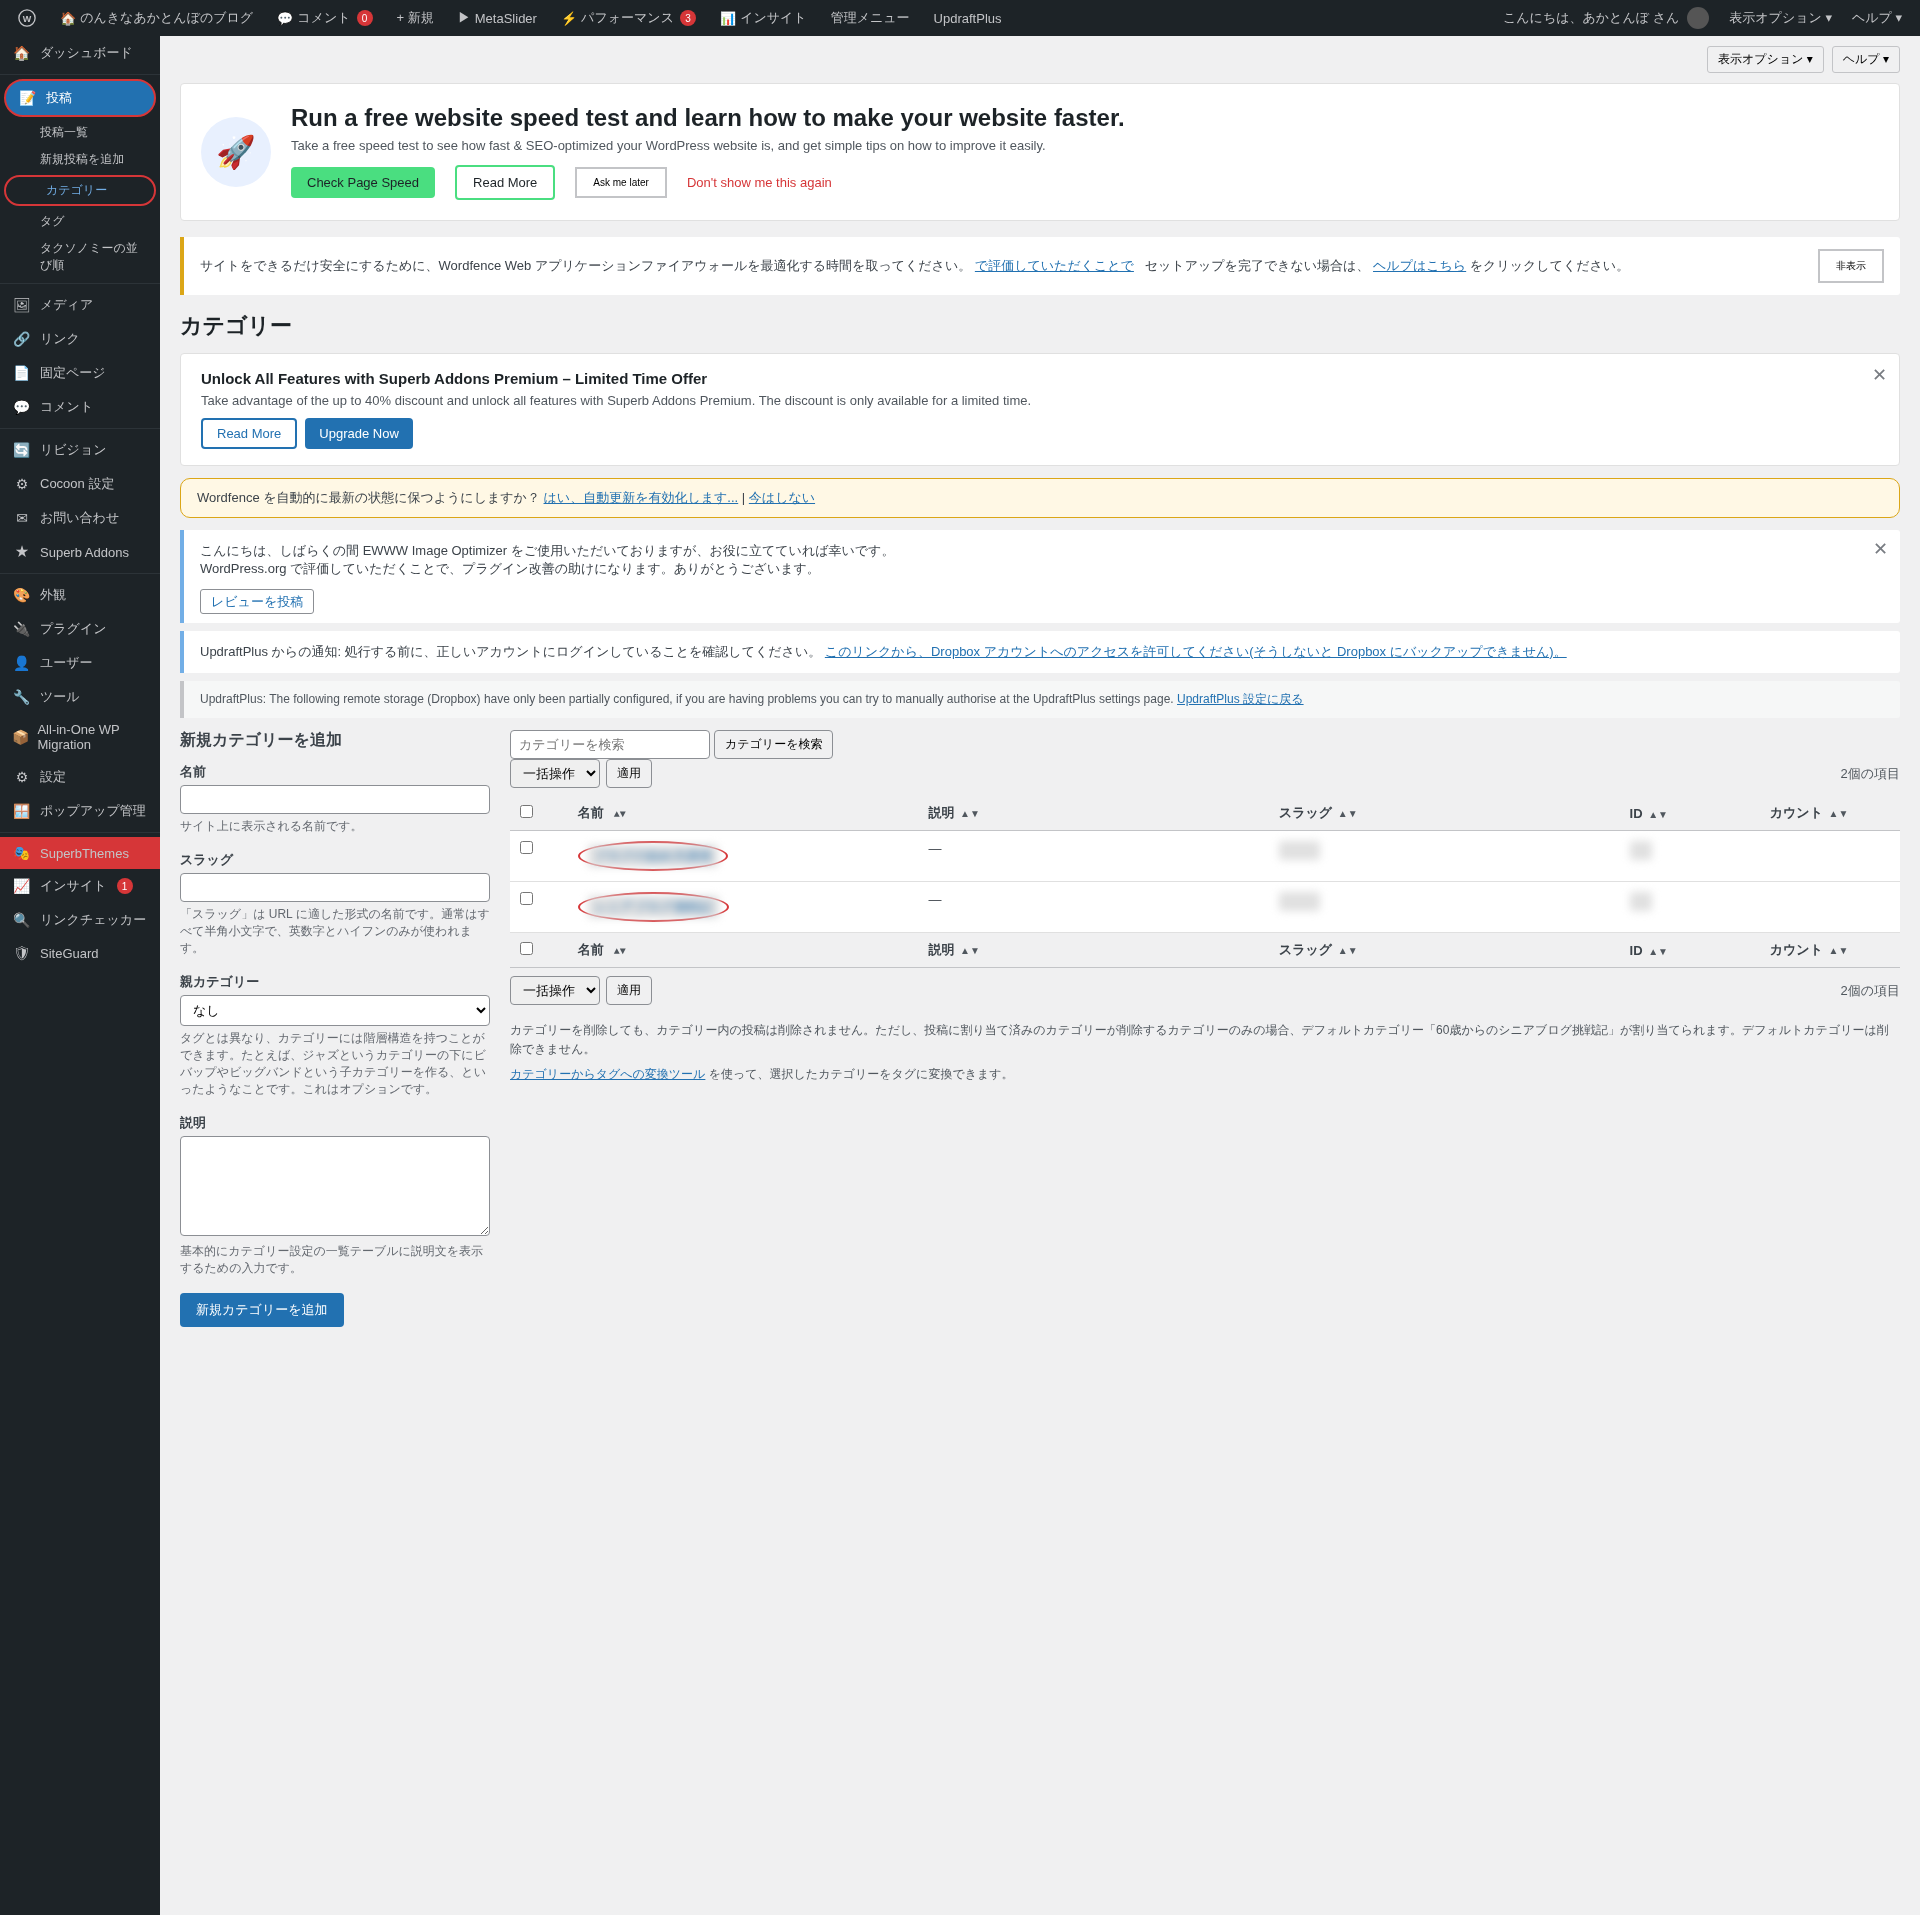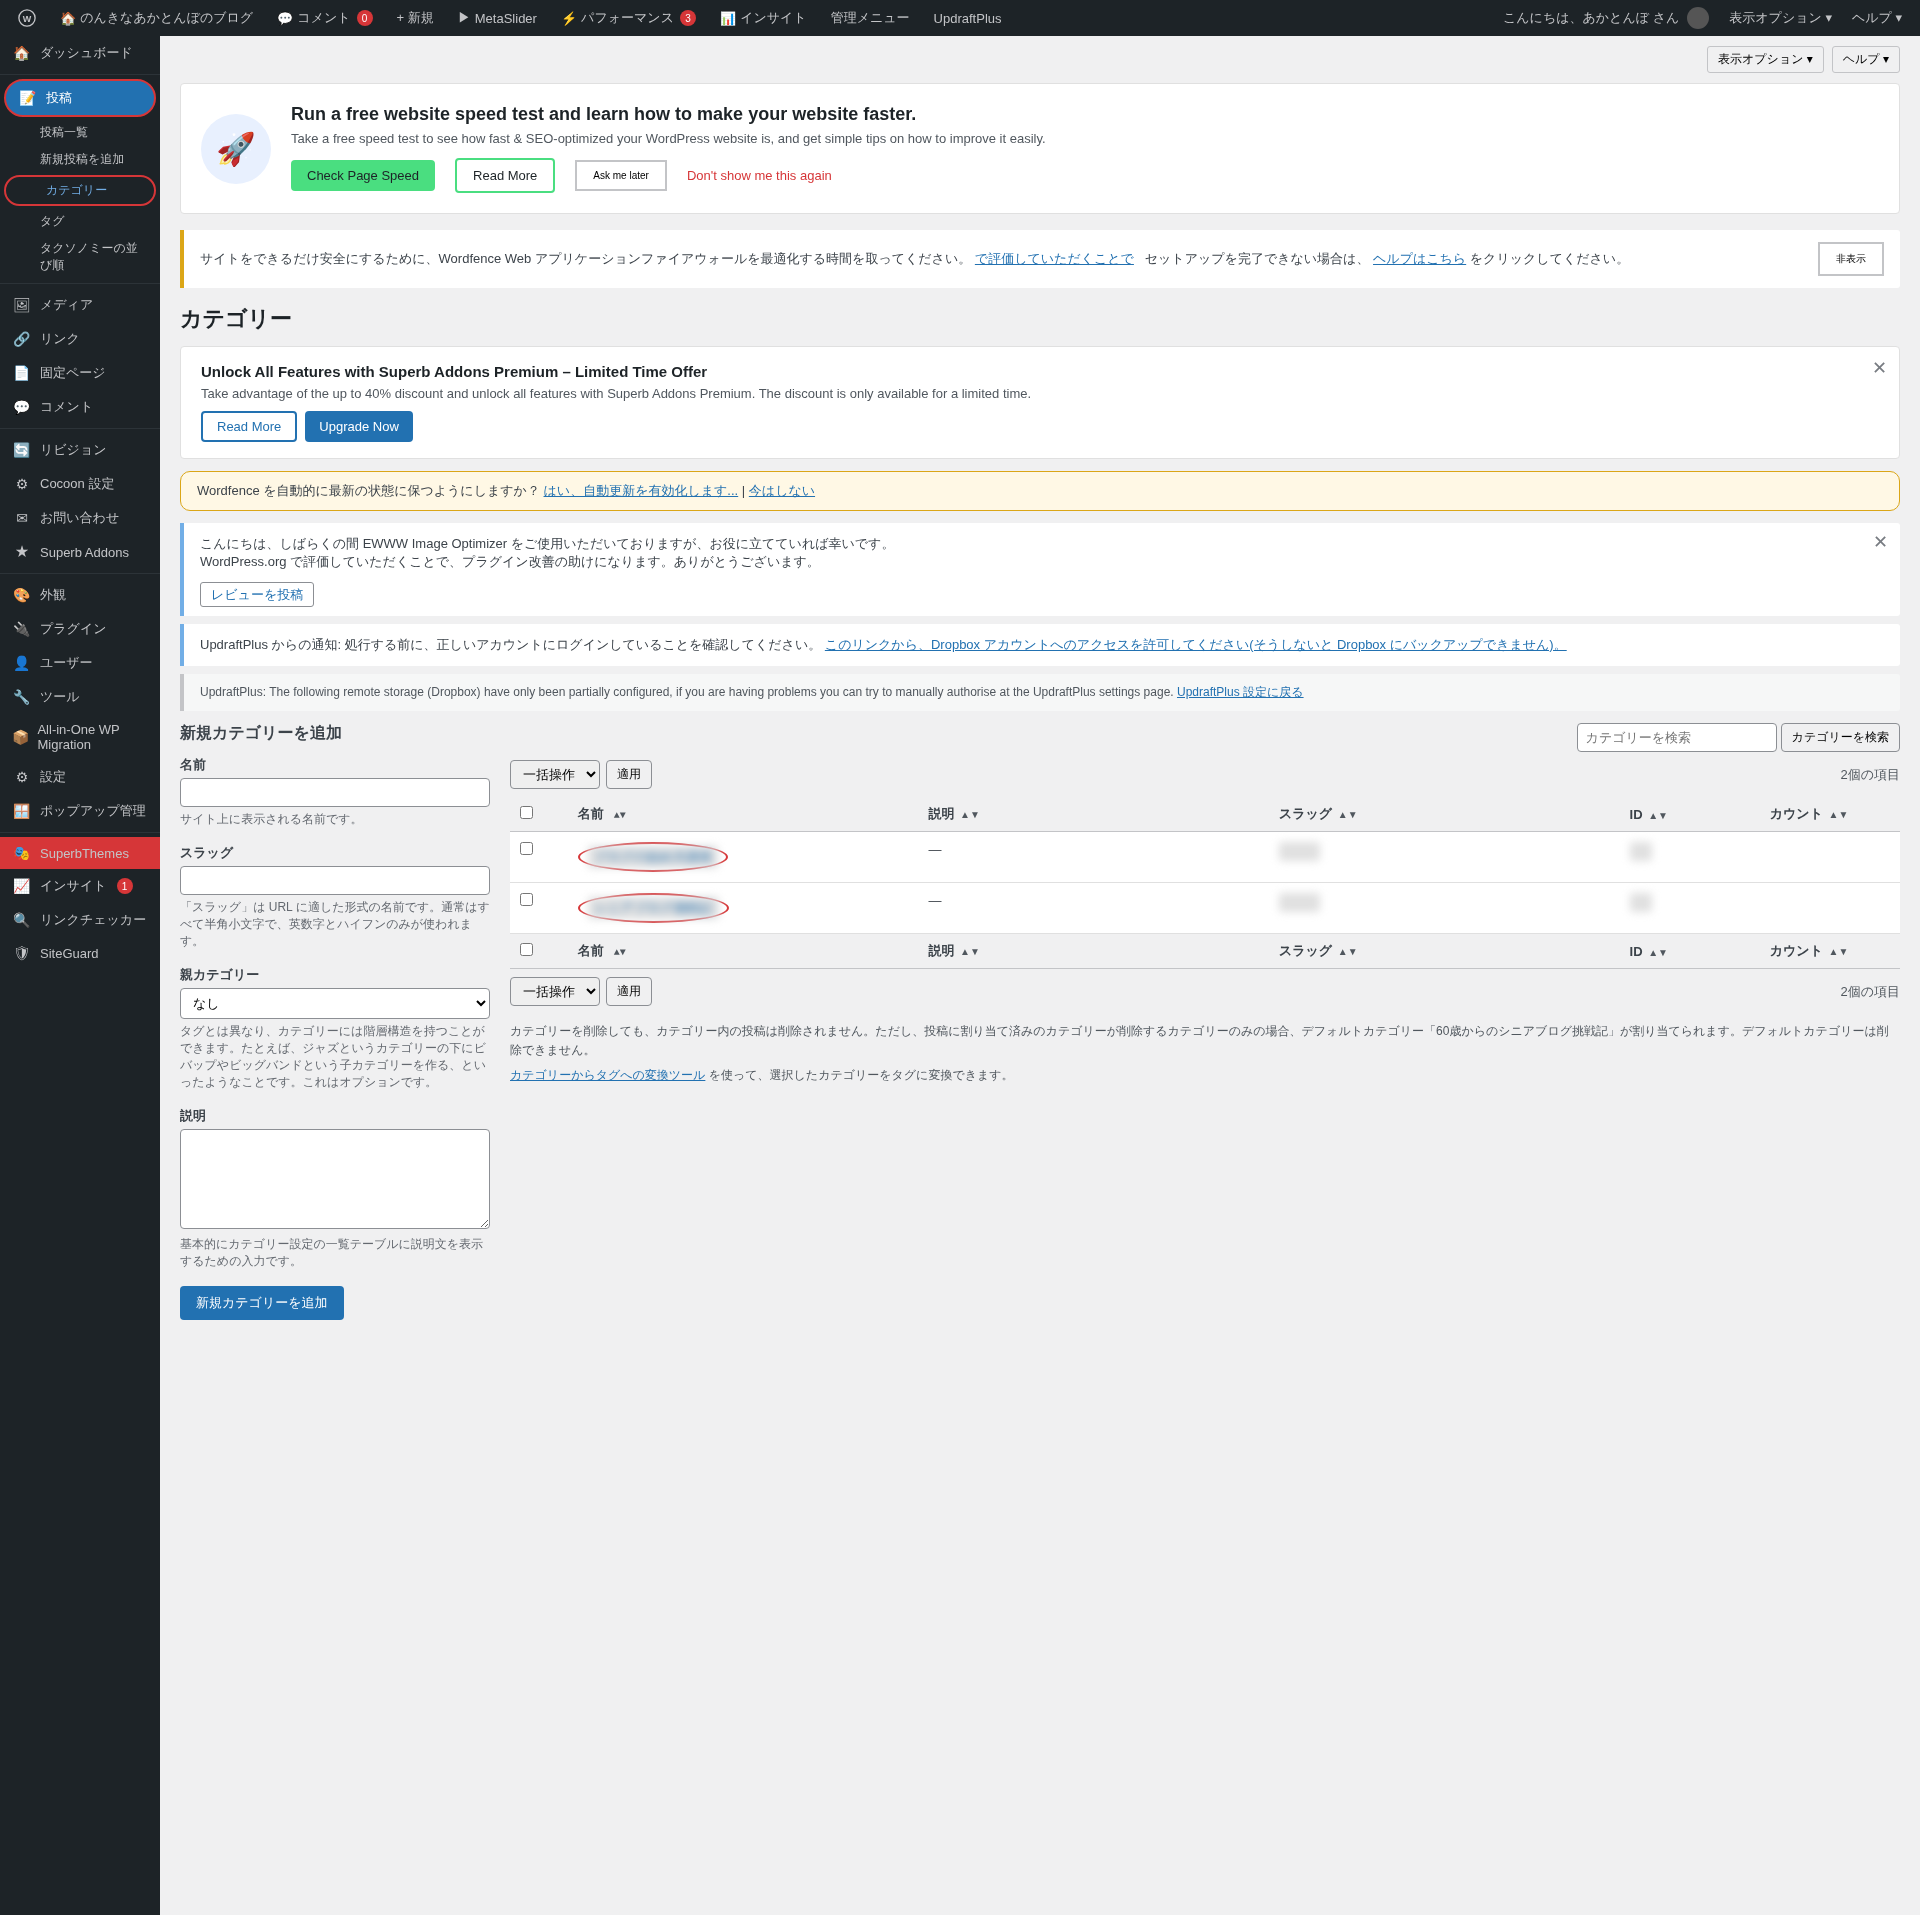--- a/index.html
+++ b/index.html
@@ -108,21 +108,21 @@
       width: 70px;
       height: 70px;
       background: #e8f0fe;
       border-radius: 50%;
       display: flex;
       align-items: center;
       justify-content: center;
       font-size: 32px;
       flex-shrink: 0;
     }
-    .speed-banner .banner-text h3 { font-size: 18px; font-weight: 600; margin-bottom: 6px; color: #1d2327; }
+    .speed-banner .banner-text h3 { font-size: 24px; font-weight: 600; margin-bottom: 6px; color: #1d2327; }
     .speed-banner .banner-text p { font-size: 13px; color: #50575e; margin-bottom: 12px; }
     .speed-banner .banner-actions { display: flex; gap: 20px; align-items: center; }
     .btn-green { background: #4ade80; border: none; padding: 8px 16px; border-radius: 4px; font-size: 13px; cursor: pointer; color: #1d2327; font-weight: 500; }
     .btn-outline-green { background: #fff; border: 2px solid #4ade80; padding: 8px 16px; border-radius: 4px; font-size: 13px; cursor: pointer; color: #1d2327; }
     .btn-outline-gray { background: #fff; border: 2px solid #c3c4c7; padding: 8px 16px; border-radius: 0; font-size: 10px; cursor: pointer; }
     .btn-link-red { background: none; border: none; color: #d63638; font-size: 13px; cursor: pointer; text-decoration: none; }
 
     
     .notice {
       background: #fff;
@@ -235,21 +235,21 @@
       color: #fff;
       border: none;
       padding: 8px 16px;
       border-radius: 4px;
       font-size: 13px;
       cursor: pointer;
       font-weight: 500;
     }
 
     
-    .search-area { display: flex; justify-content: flex-end; margin-bottom: 8px; gap: 4px; }
+    .search-area { display: flex; gap: 4px; }
     .search-input { border: 1px solid #8c8f94; border-radius: 4px; padding: 5px 8px; font-size: 13px; width: 200px; }
     .btn-search { background: #f0f0f1; border: 1px solid #8c8f94; padding: 5px 10px; border-radius: 4px; cursor: pointer; font-size: 12px; }
 
     
     .bulk-actions-bar {
       display: flex;
       align-items: center;
       justify-content: space-between;
       margin-bottom: 8px;
     }

